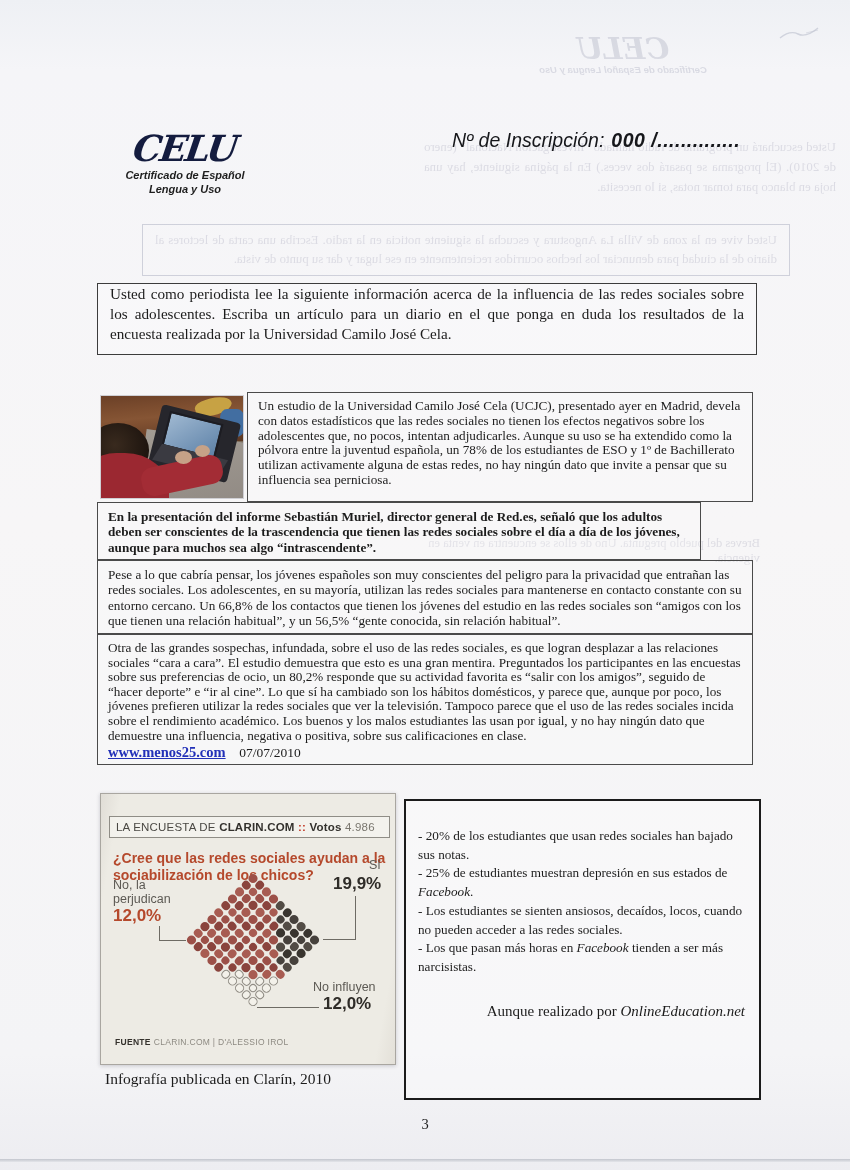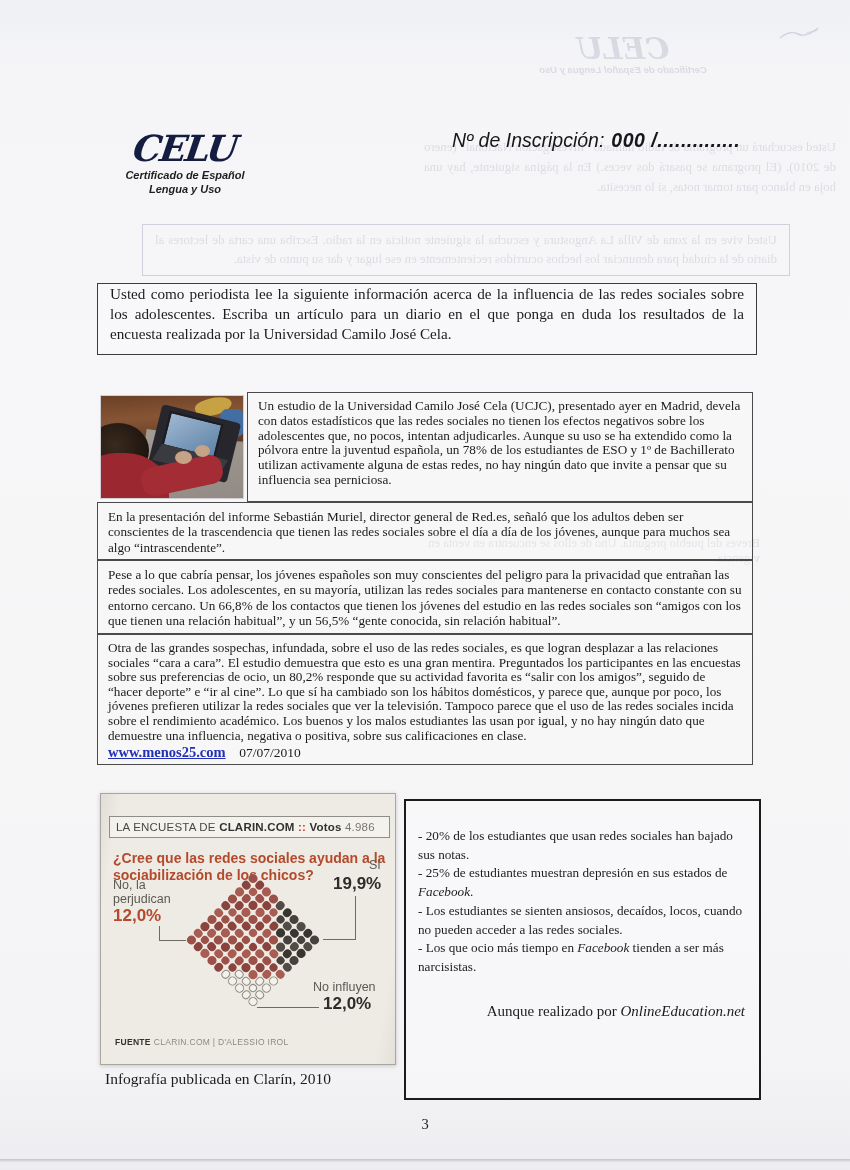--- a/index.html
+++ b/index.html
@@ -35,21 +35,21 @@
 
   
   .task-box { position:absolute; left:97px; top:283px; width:660px; min-height:72px;
     border:1.5px solid #3c3c3c; padding:0 12px; font-size:15.2px; line-height:1.33;
     text-align:justify; background:rgba(255,255,255,.25); }
 
   
   .article-box { position:absolute; border:1px solid #4a4a4a; background:rgba(255,255,255,.2);
     font-size:13.2px; line-height:15.3px; padding:6px 10px; }
   .box1 { left:247px; top:392px; width:506px; height:110px; line-height:14.8px; }
-  .box2 { left:97px; top:502px; width:656px; height:58px; }
+  .box2 { left:97px; top:502px; width:604px; height:58px;font-weight:bold; }
   .box3 { left:97px; top:560px; width:656px; height:74px; }
   .box4 { left:97px; top:634px; width:656px; height:131px; line-height:14.6px; }
   .linkrow { margin-top:2px; font-size:14.5px; }
   .linkrow a { color:#2230b8; font-weight:700; text-decoration:underline; }
   .linkrow .date { color:#1c1c1c; margin-left:10px; font-size:13.5px; }
 
   
   .photo { position:absolute; left:100px; top:395px; width:144px; height:104px; overflow:hidden;
     background:#7d6a56; border:1px solid #cfcfd4; z-index:3; filter:saturate(.92); }
   .photo div { position:absolute; }
@@ -318,21 +318,21 @@
     <div class="source">
       <b>FUENTE</b><span>CLARIN.COM | D'ALESSIO IROL</span>
     </div>
   </div>
 
   <div class="impact">
     <div class="impact-list">
         <div><span>- 20% de los estudiantes que usan redes sociales han bajado sus notas.</span></div>
         <div><span>-  25% de estudiantes muestran depresión en sus estados de </span><em>Facebook</em><span>.</span></div>
         <div><span>-  Los estudiantes se sienten ansiosos, decaídos, locos, cuando no pueden acceder a las redes sociales.</span></div>
-        <div><span>-  Los que ocio más tiempo en </span><em>Facebook</em><span> tienden a ser más narcisistas.</span></div>
+        <div><span>-  Los que pasan más horas en </span><em>Facebook</em><span> tienden a ser más narcisistas.</span></div>
       </div>
     <div class="impact-footer">
       <span>Aunque realizado por </span><em>OnlineEducation.net</em>
     </div>
   </div>
 
   <div class="caption">Infografía publicada en Clarín, 2010</div>
   <div class="pagenum">3</div>
   <div class="bottom-edge"></div>
 </div>

